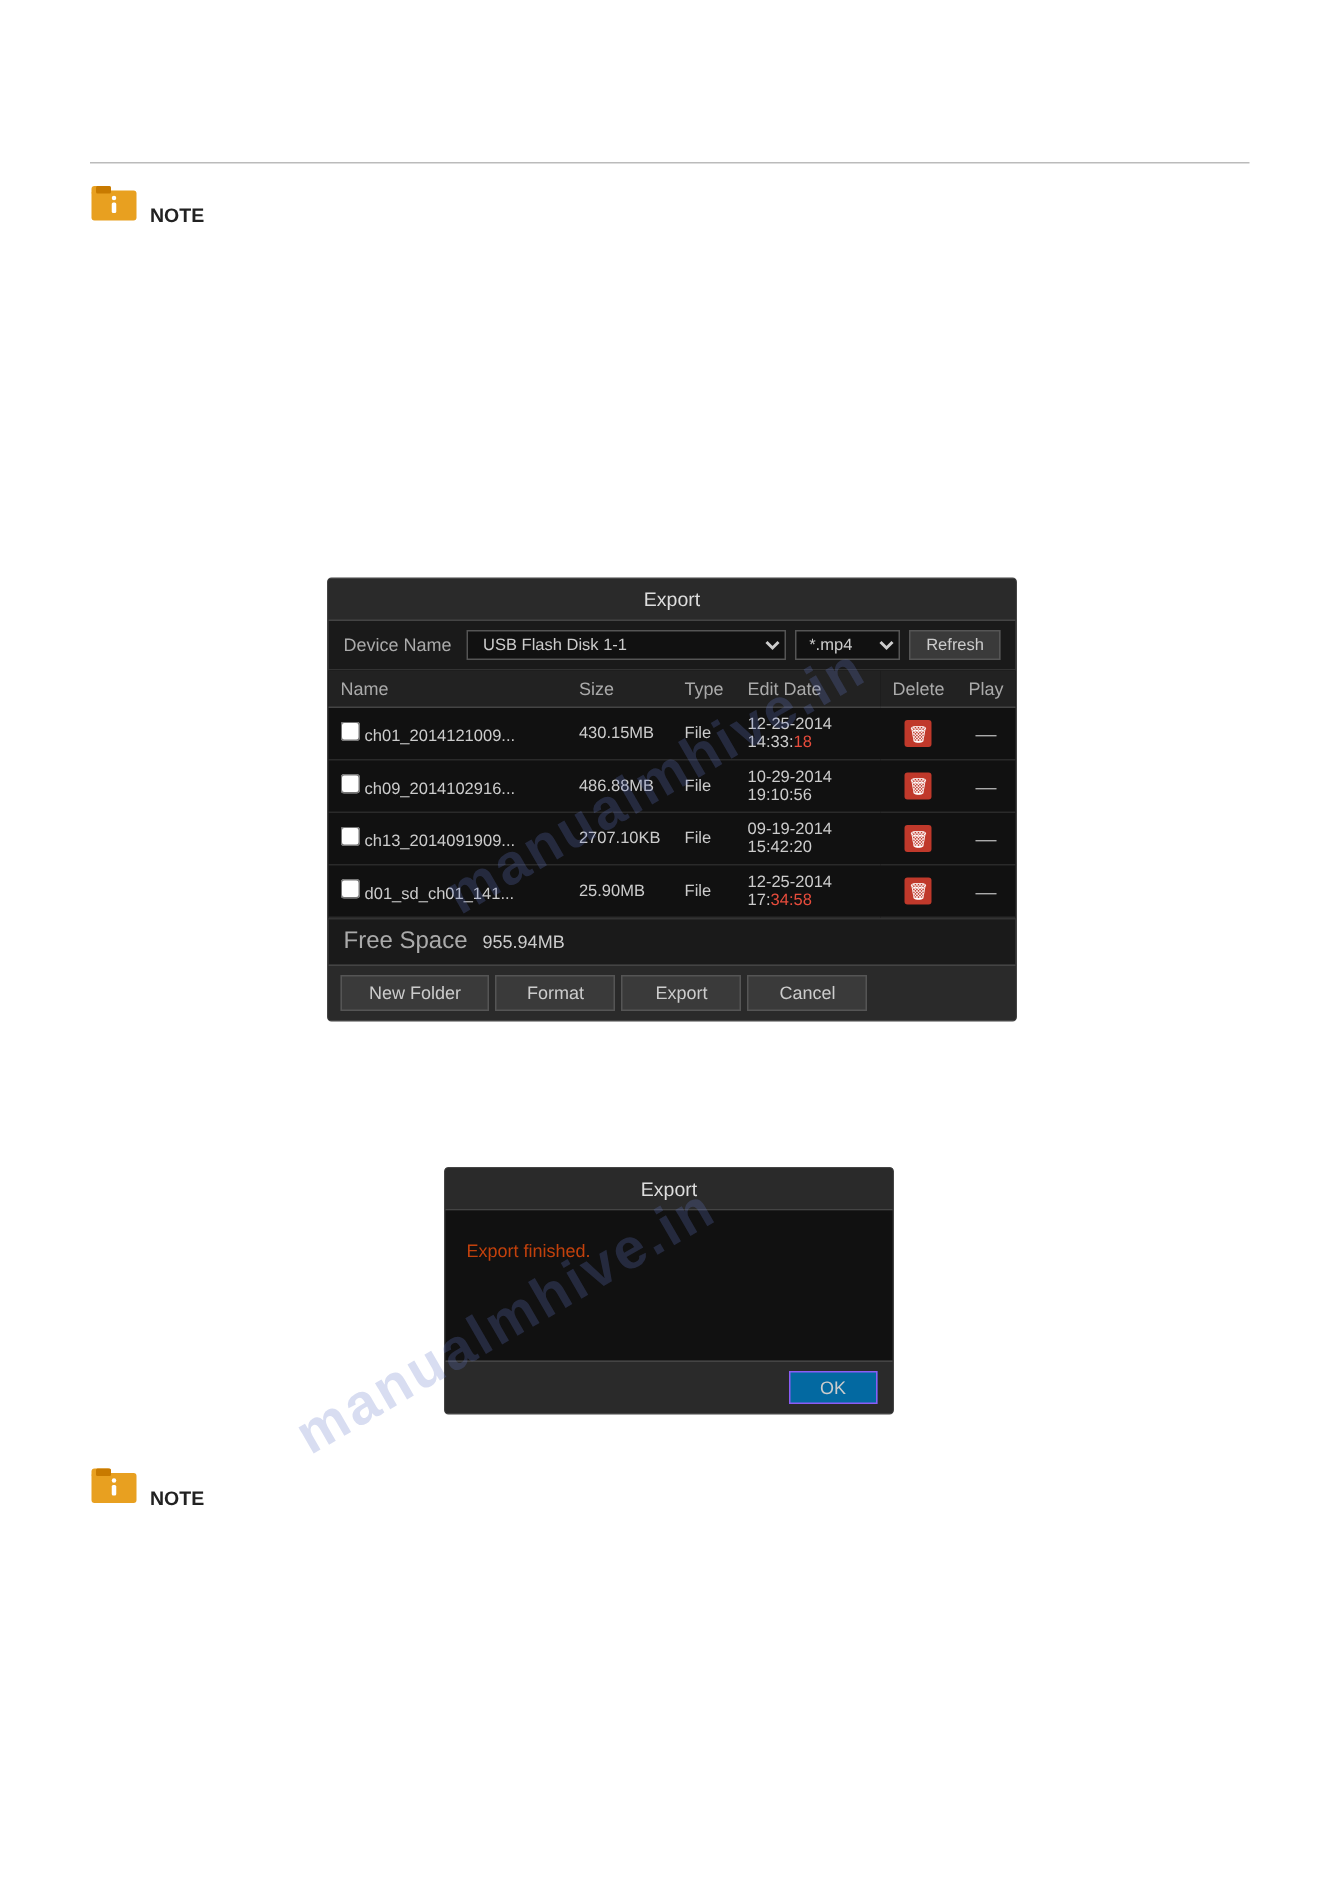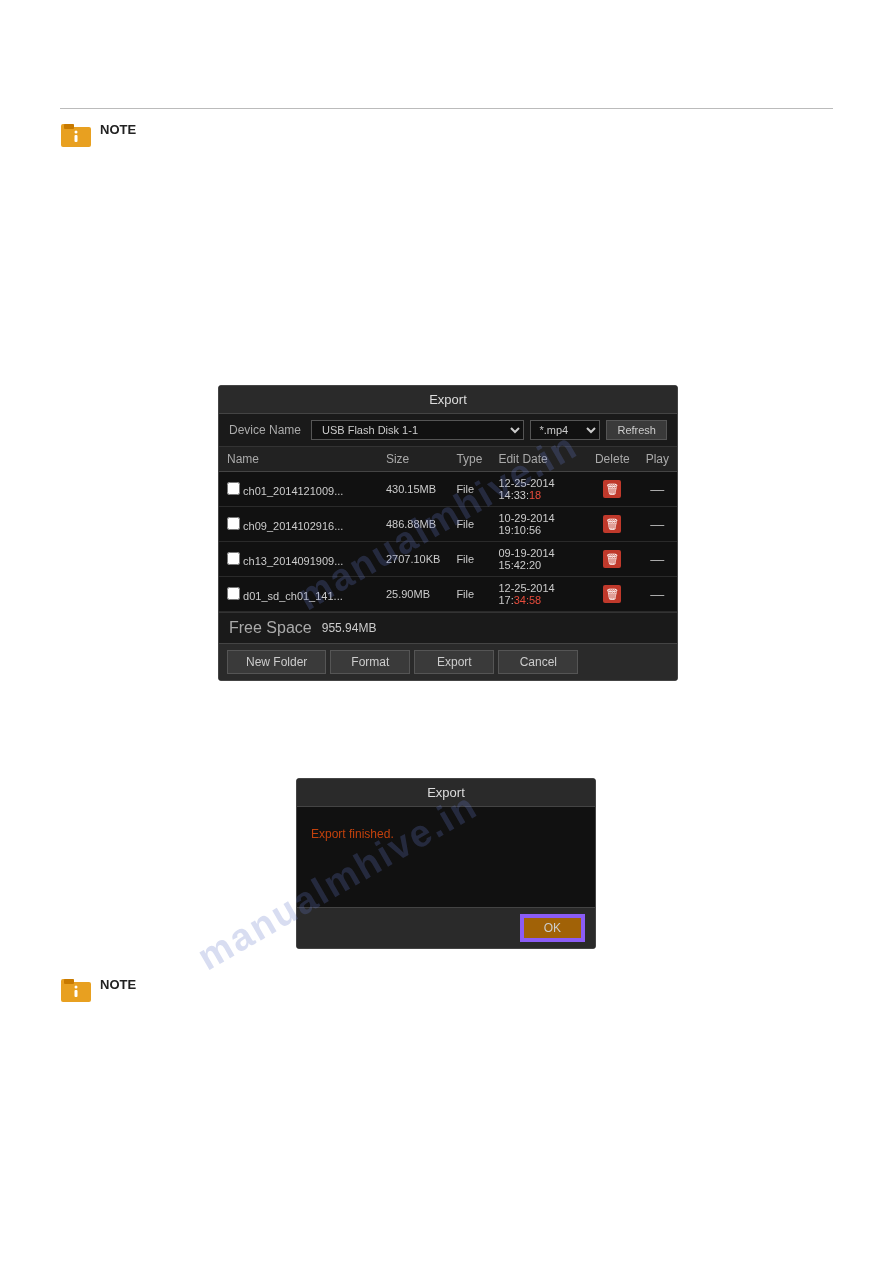--- a/index.html
+++ b/index.html
@@ -51,21 +51,21 @@
     
     .folder-icon-svg {
       width: 32px;
       height: 28px;
     }
 
     .note-label {
       font-weight: bold;
       font-size: 13px;
       color: #222;
-      margin-top: 2px;
+      margin-top: 16px;
     }
 
     
     .export-dialog {
       position: absolute;
       top: 385px;
       left: 218px;
       width: 460px;
       background: #1a1a1a;
       border: 1px solid #444;
@@ -253,22 +253,22 @@
 
     .finished-footer {
       display: flex;
       justify-content: flex-end;
       padding: 6px 10px;
       background: #2a2a2a;
       border-top: 1px solid #444;
     }
 
     .ok-btn {
-      background: #a16207;
-      border: 4px solid #8b5cf6;
+      background: #0369a1;
+      border: 1px solid #8b5cf6;
       color: #ccc;
       font-size: 12px;
       padding: 3px 20px;
       cursor: pointer;
     }
 
     
     .watermark {
       position: absolute;
       color: rgba(100, 120, 200, 0.25);

